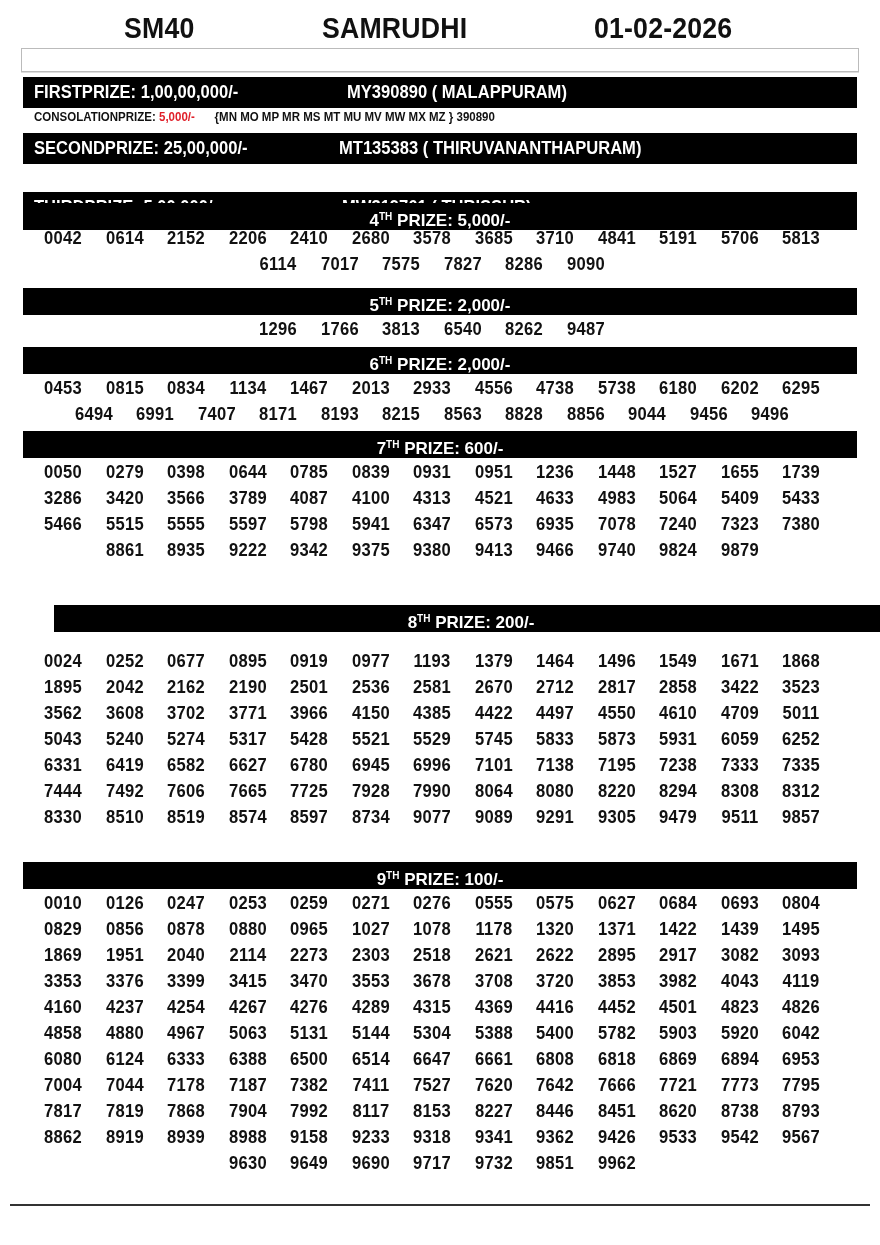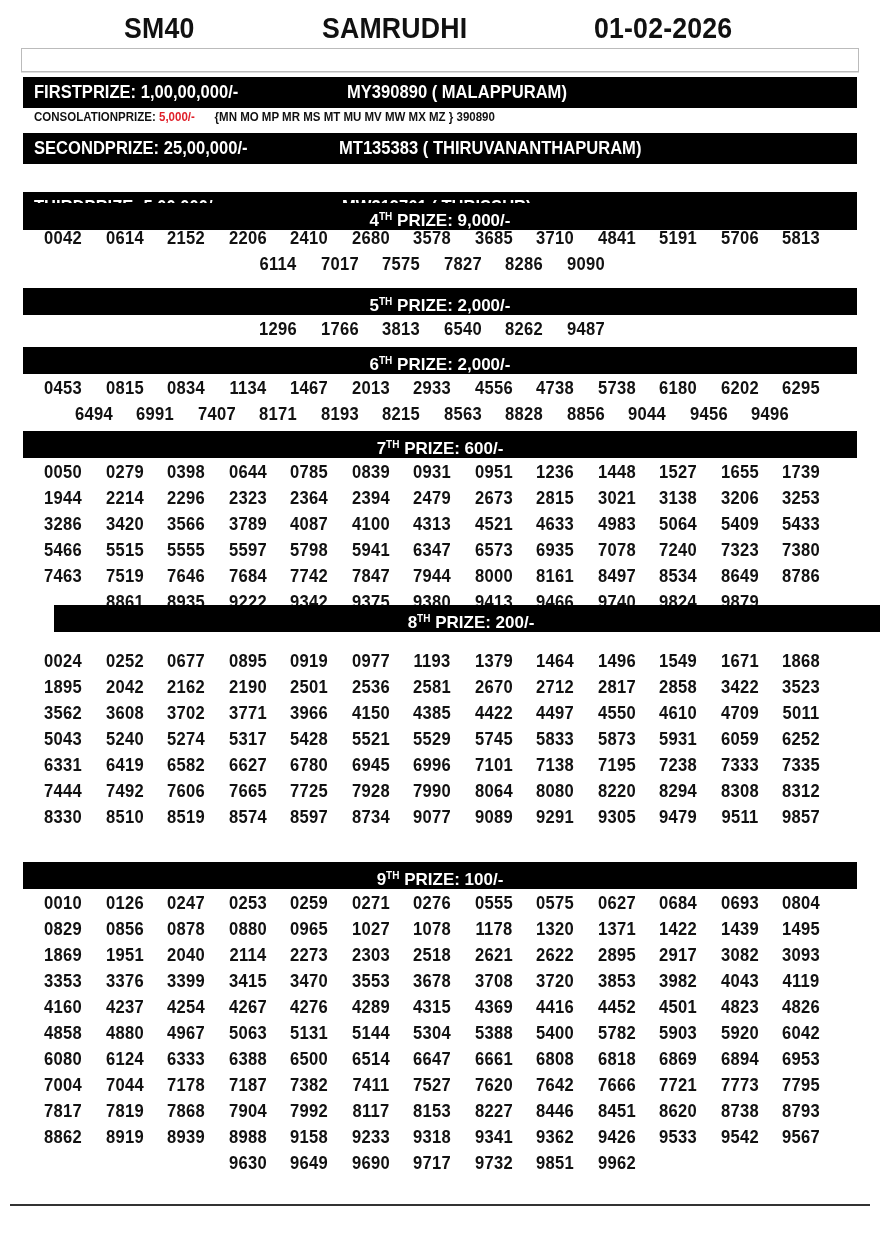--- a/index.html
+++ b/index.html
@@ -57,21 +57,21 @@
   <span class="lbl">SECONDPRIZE: 25,00,000/-</span>
   <span class="win" style="left:316px;">MT135383 ( THIRUVANANTHAPURAM)</span>
 </div>
 
 <div class="bar top" style="top:168px;margin-top:24px;">
   <span class="lbl">THIRDPRIZE: 5,00,000/-</span>
   <span class="win" style="left:319px;">MW319761 ( THRISSUR)</span>
 </div>
 
 <div id="sections">
-    <div class="bar sec" style="top: 203px;"><span>4</span><sup>TH</sup><span> PRIZE: 9,000/-</span></div>
+    <div class="bar sec" style="top: 203px;"><span>4</span><sup>TH</sup><span> PRIZE: 5,000/-</span></div>
     <div class="grid" style="top: 225px;">
       <div class="row">
         <span style="left: -8px;">0042</span>
         <span style="left: 53.5px;">0614</span>
         <span style="left: 115px;">2152</span>
         <span style="left: 176.5px;">2206</span>
         <span style="left: 238px;">2410</span>
         <span style="left: 299.5px;">2680</span>
         <span style="left: 361px;">3578</span>
         <span style="left: 422.5px;">3685</span>
@@ -144,35 +144,20 @@
         <span style="left: 299.5px;">0839</span>
         <span style="left: 361px;">0931</span>
         <span style="left: 422.5px;">0951</span>
         <span style="left: 484px;">1236</span>
         <span style="left: 545.5px;">1448</span>
         <span style="left: 607px;">1527</span>
         <span style="left: 668.5px;">1655</span>
         <span style="left: 730px;">1739</span>
       </div>
       <div class="row">
-        <span style="left: -8px;">1944</span>
-        <span style="left: 53.5px;">2214</span>
-        <span style="left: 115px;">2296</span>
-        <span style="left: 176.5px;">2323</span>
-        <span style="left: 238px;">2364</span>
-        <span style="left: 299.5px;">2394</span>
-        <span style="left: 361px;">2479</span>
-        <span style="left: 422.5px;">2673</span>
-        <span style="left: 484px;">2815</span>
-        <span style="left: 545.5px;">3021</span>
-        <span style="left: 607px;">3138</span>
-        <span style="left: 668.5px;">3206</span>
-        <span style="left: 730px;">3253</span>
-      </div>
-      <div class="row">
         <span style="left: -8px;">3286</span>
         <span style="left: 53.5px;">3420</span>
         <span style="left: 115px;">3566</span>
         <span style="left: 176.5px;">3789</span>
         <span style="left: 238px;">4087</span>
         <span style="left: 299.5px;">4100</span>
         <span style="left: 361px;">4313</span>
         <span style="left: 422.5px;">4521</span>
         <span style="left: 484px;">4633</span>
         <span style="left: 545.5px;">4983</span>
@@ -189,35 +174,20 @@
         <span style="left: 299.5px;">5941</span>
         <span style="left: 361px;">6347</span>
         <span style="left: 422.5px;">6573</span>
         <span style="left: 484px;">6935</span>
         <span style="left: 545.5px;">7078</span>
         <span style="left: 607px;">7240</span>
         <span style="left: 668.5px;">7323</span>
         <span style="left: 730px;">7380</span>
       </div>
       <div class="row">
-        <span style="left: -8px;">7463</span>
-        <span style="left: 53.5px;">7519</span>
-        <span style="left: 115px;">7646</span>
-        <span style="left: 176.5px;">7684</span>
-        <span style="left: 238px;">7742</span>
-        <span style="left: 299.5px;">7847</span>
-        <span style="left: 361px;">7944</span>
-        <span style="left: 422.5px;">8000</span>
-        <span style="left: 484px;">8161</span>
-        <span style="left: 545.5px;">8497</span>
-        <span style="left: 607px;">8534</span>
-        <span style="left: 668.5px;">8649</span>
-        <span style="left: 730px;">8786</span>
-      </div>
-      <div class="row">
         <span style="left: 53.5px;">8861</span>
         <span style="left: 115px;">8935</span>
         <span style="left: 176.5px;">9222</span>
         <span style="left: 238px;">9342</span>
         <span style="left: 299.5px;">9375</span>
         <span style="left: 361px;">9380</span>
         <span style="left: 422.5px;">9413</span>
         <span style="left: 484px;">9466</span>
         <span style="left: 545.5px;">9740</span>
         <span style="left: 607px;">9824</span>

